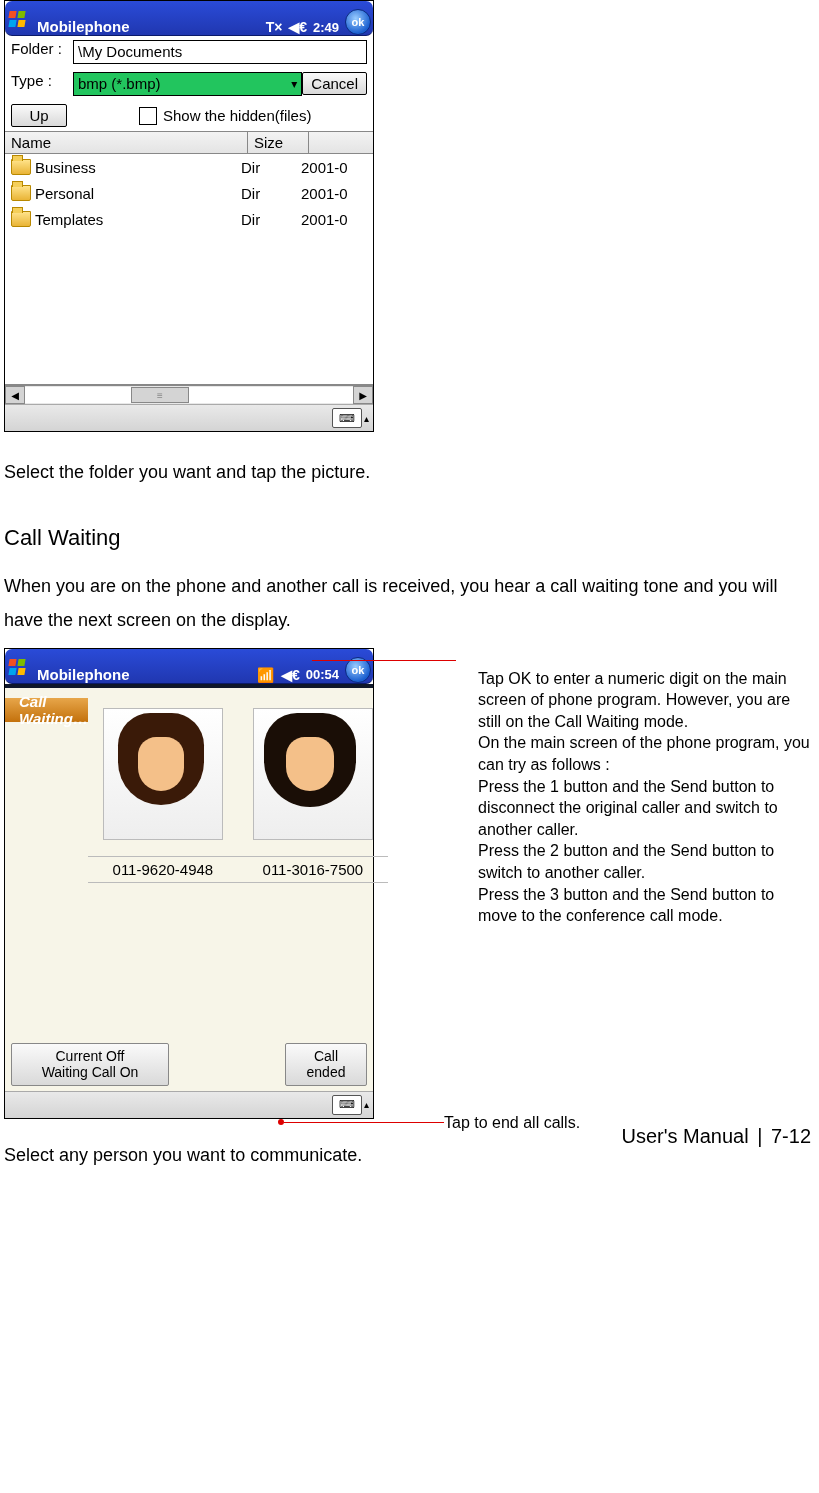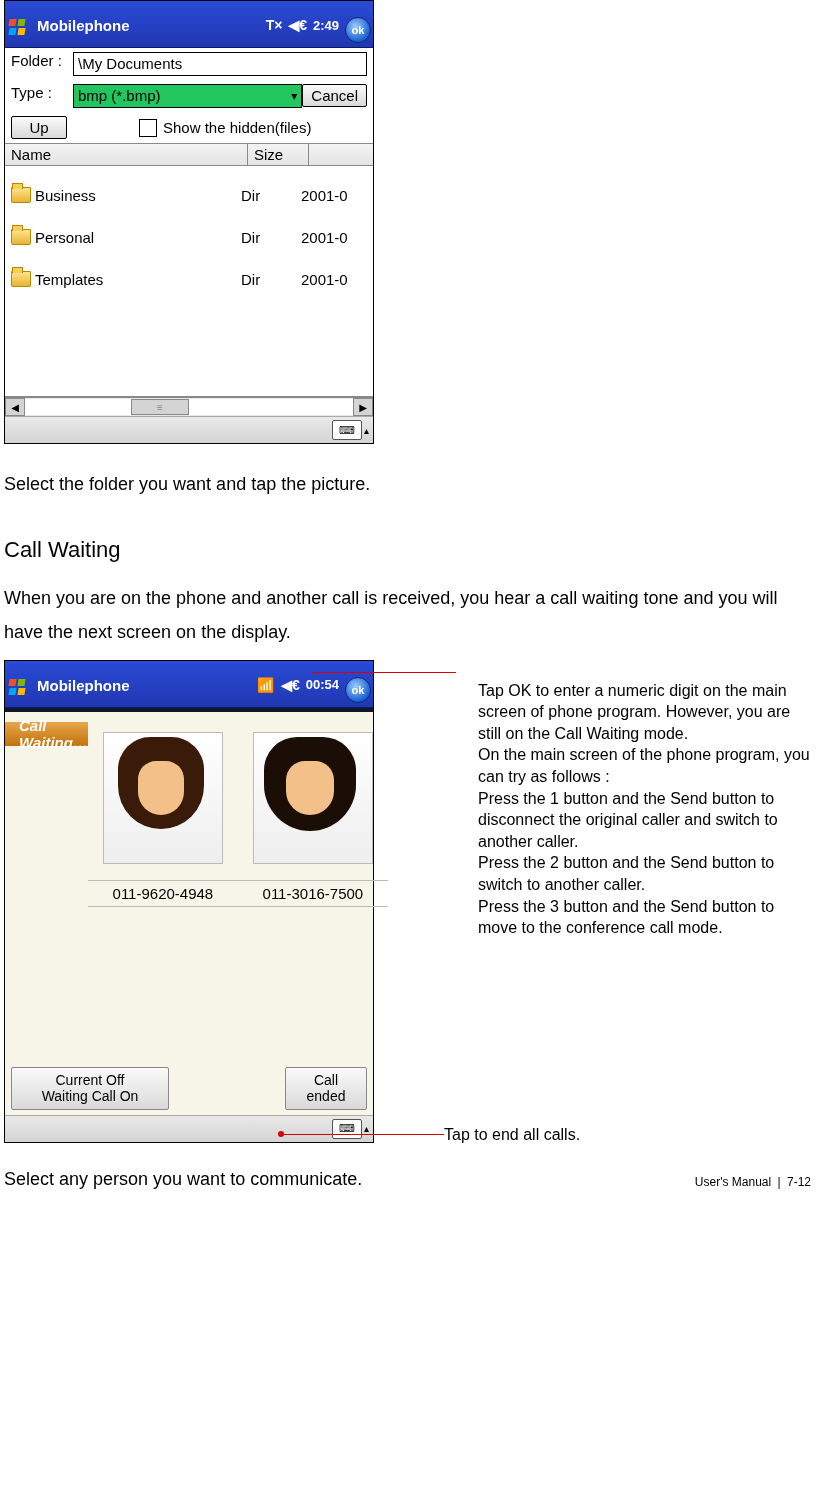--- a/index.html
+++ b/index.html
@@ -23,26 +23,27 @@
     font-family: Tahoma, Arial, sans-serif;
     font-size: 15px;
     color: #000;
     position: relative;
   }
   .titlebar {
     height: 30px;
     background: linear-gradient(#2a4bd8, #2037b0);
     color: #fff;
     display: flex;
-    align-items: flex-start;
+    align-items: flex-end;
     font-weight: bold;
-    padding: 16px 2px 0 0;
+    padding: 4px 2px 0 0;
     font-size: 15px;
     position: relative;
     border-bottom: 1px solid #0b1a6a;
+    border-radius: 7px;
   }
   .winflag {
     width: 26px; height: 26px;
     margin: 0 4px 0 2px;
     display: inline-block;
     position: relative;
   }
   .winflag .sq { position:absolute; width:7px; height:7px; transform:skewX(-10deg); }
   .winflag .r { background:#f25022; top:2px; left:2px;}
   .winflag .g { background:#7fba00; top:2px; left:11px;}
@@ -96,21 +97,21 @@
     background:linear-gradient(#f3f3f3,#e4e4e4);
     font-size:15px;
   }
   .col-name { width:230px; padding:2px 6px; border-right:1px solid #888;}
   .col-size { width:48px; padding:2px 6px; border-right:1px solid #888;}
   .col-date { flex:1 1 auto; padding:2px 6px;}
   .filelist {
     height:230px; background:#fff; overflow:hidden;
     border-bottom:1px solid #888;
   }
-  .file-row { display:flex; align-items:center; height:26px;margin-top:16px; }
+  .file-row { display:flex; align-items:center; height:26px; }
   .folder-ico {
     width:18px; height:14px; margin:0 4px 0 6px;
     background:linear-gradient(#ffe38a,#e9b436);
     border:1px solid #b88800; position:relative; border-radius:0 0 2px 2px;
   }
   .folder-ico::before {
     content:""; position:absolute; top:-5px; left:0; width:9px; height:5px;
     background:#f5cf5a; border:1px solid #b88800; border-bottom:none;
   }
   .scrollbar-h {
@@ -186,21 +187,21 @@
   }
   .caller-num { border-top:1px solid #bbb; border-bottom:1px solid #bbb;
                 padding:4px 0; font-size:15px;}
   .cw-lines { margin:16px 8px 0 8px;}
   .cw-lines div { border-bottom:1px solid #bbb; height:18px;}
   .cw-buttons { position:absolute; bottom:32px; left:6px; right:6px;
                 display:flex; justify-content:space-between;gap:36px;}
   .btn-box { border:1px solid #888; background:linear-gradient(#fafafa,#d9d9d9);
              padding:4px 8px; font-size:14px; text-align:center; line-height:1.15;
              border-radius:2px; cursor:pointer;}
-  .footer { position:absolute; bottom:3px; right:8px; font-size:12px;}
+  .footer { position:absolute; bottom:20px; right:8px; font-size:20px;}
   .footer .sep { margin:0 3px;}
 </style>
 </head>
 <body>
 
 <div class="page">
 
   <div class="device">
     <div class="titlebar">
       <span class="winflag">

